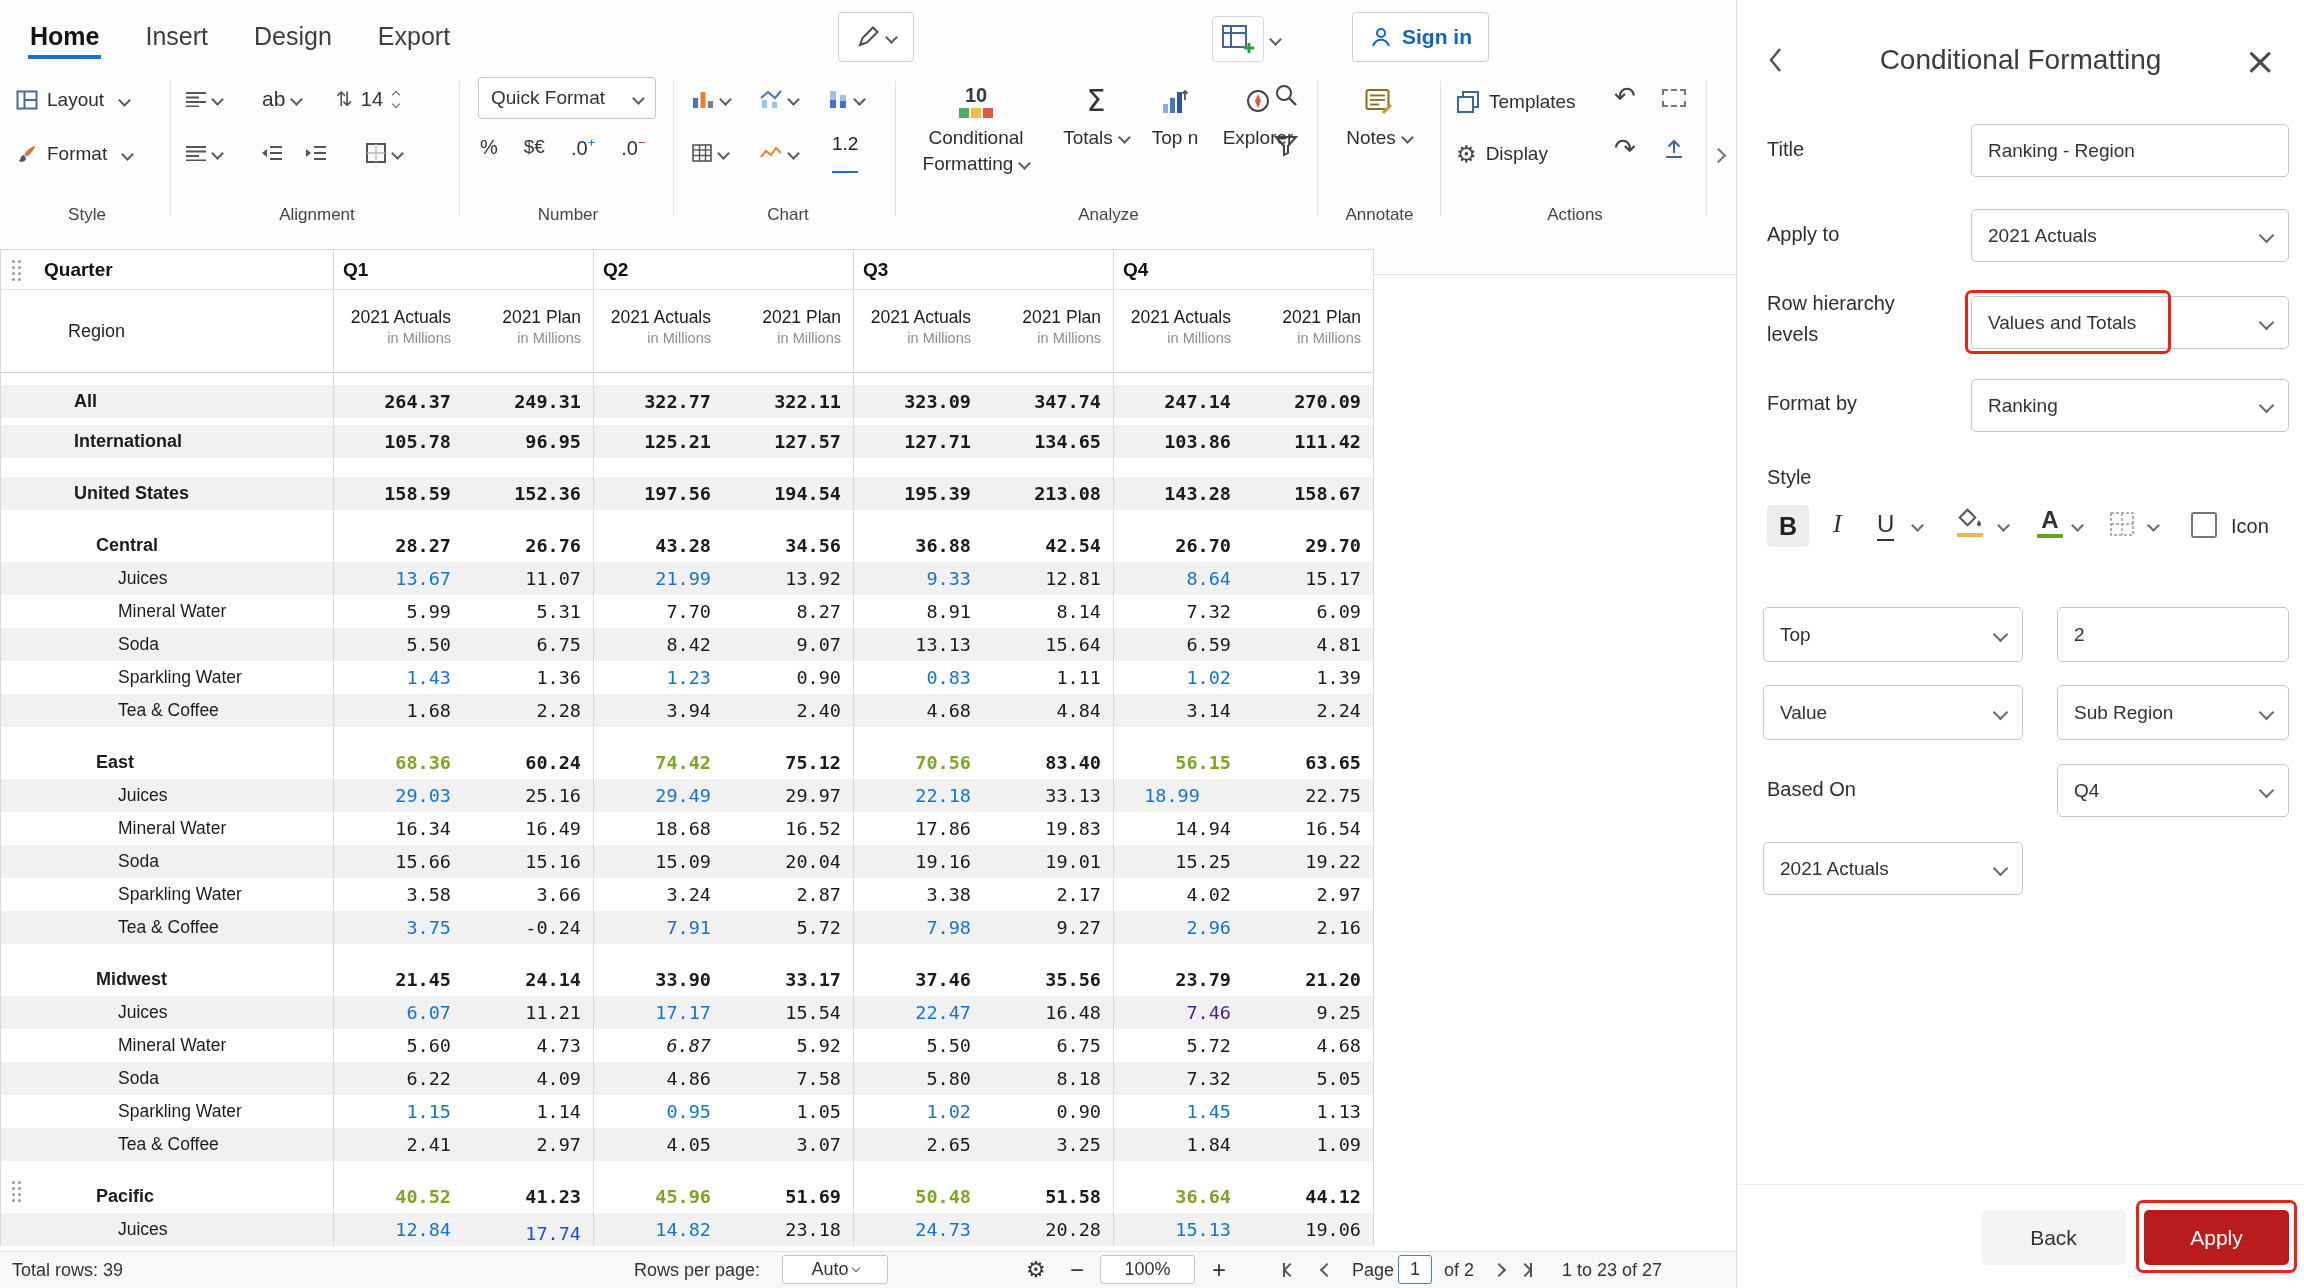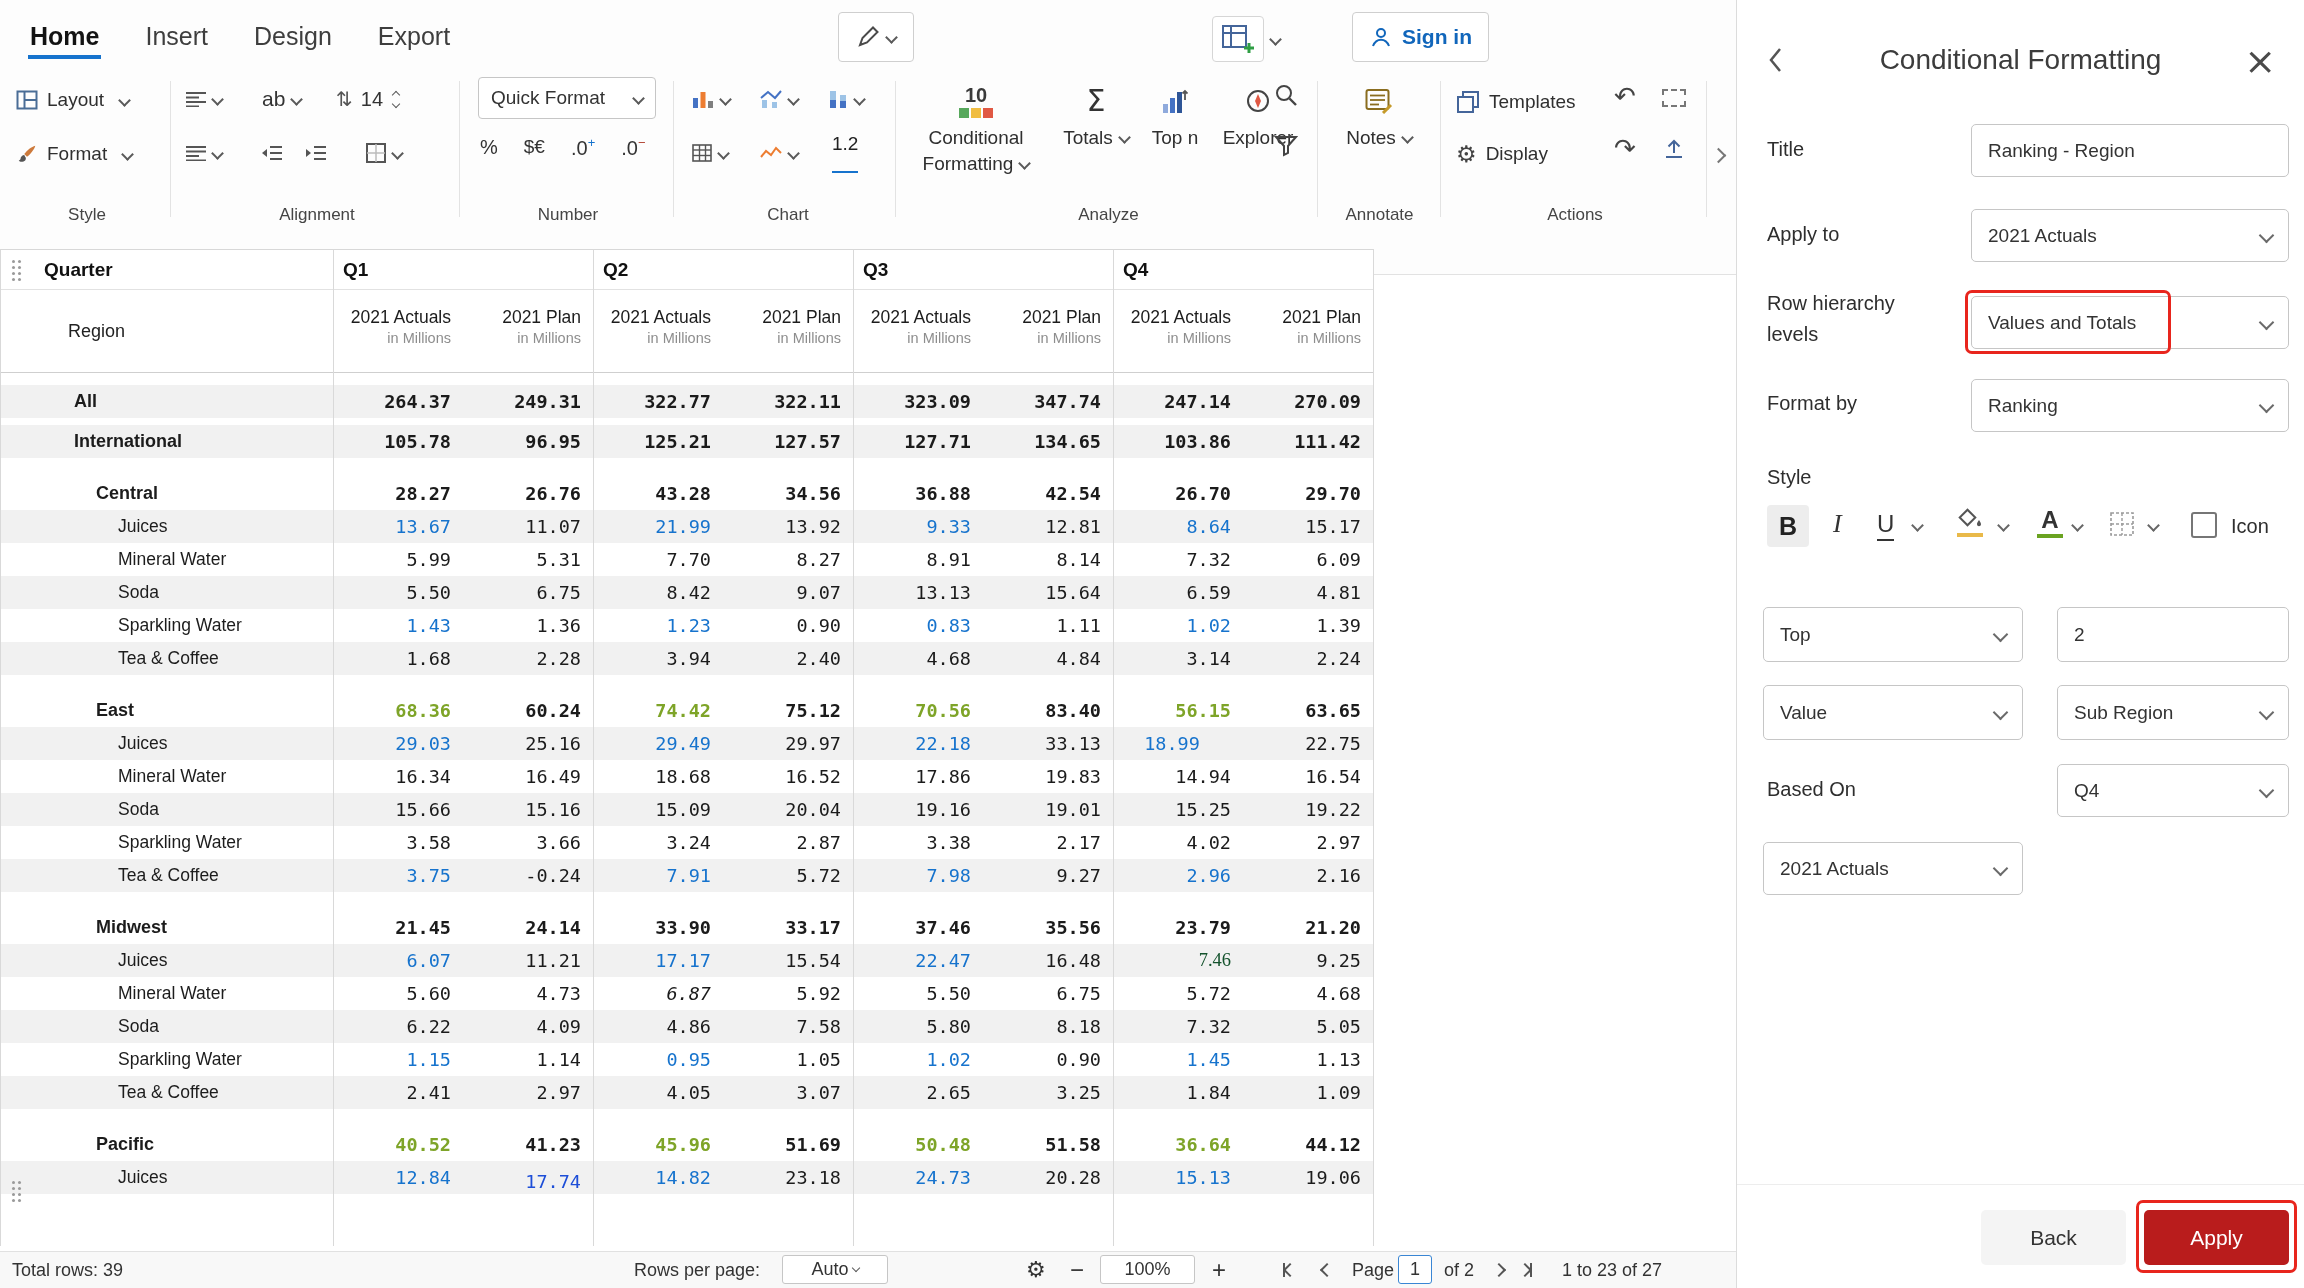--- a/index.html
+++ b/index.html
@@ -485,20 +485,31 @@
           <div class="t-label lv0">International</div>
           <div class="t-cell" style="color: rgb(27, 27, 27);">105.78</div>
           <div class="t-cell" style="color: rgb(27, 27, 27);">96.95</div>
           <div class="t-cell" style="color: rgb(27, 27, 27);">125.21</div>
           <div class="t-cell" style="color: rgb(27, 27, 27);">127.57</div>
           <div class="t-cell" style="color: rgb(27, 27, 27);">127.71</div>
           <div class="t-cell" style="color: rgb(27, 27, 27);">134.65</div>
           <div class="t-cell" style="color: rgb(27, 27, 27);">103.86</div>
           <div class="t-cell" style="color: rgb(27, 27, 27);">111.42</div>
         </div>
+        <div class="t-row gray bold gap-l">
+          <div class="t-label lv0">United States</div>
+          <div class="t-cell" style="color: rgb(27, 27, 27);">158.59</div>
+          <div class="t-cell" style="color: rgb(27, 27, 27);">152.36</div>
+          <div class="t-cell" style="color: rgb(27, 27, 27);">197.56</div>
+          <div class="t-cell" style="color: rgb(27, 27, 27);">194.54</div>
+          <div class="t-cell" style="color: rgb(27, 27, 27);">195.39</div>
+          <div class="t-cell" style="color: rgb(27, 27, 27);">213.08</div>
+          <div class="t-cell" style="color: rgb(27, 27, 27);">143.28</div>
+          <div class="t-cell" style="color: rgb(27, 27, 27);">158.67</div>
+        </div>
         <div class="t-row bold gap-l">
           <div class="t-label lv1">Central</div>
           <div class="t-cell" style="color: rgb(27, 27, 27);">28.27</div>
           <div class="t-cell" style="color: rgb(27, 27, 27);">26.76</div>
           <div class="t-cell" style="color: rgb(27, 27, 27);">43.28</div>
           <div class="t-cell" style="color: rgb(27, 27, 27);">34.56</div>
           <div class="t-cell" style="color: rgb(27, 27, 27);">36.88</div>
           <div class="t-cell" style="color: rgb(27, 27, 27);">42.54</div>
           <div class="t-cell" style="color: rgb(27, 27, 27);">26.70</div>
           <div class="t-cell" style="color: rgb(27, 27, 27);">29.70</div>
@@ -636,21 +647,21 @@
           <div class="t-cell" style="color: rgb(27, 27, 27);">21.20</div>
         </div>
         <div class="t-row gray">
           <div class="t-label lv2">Juices</div>
           <div class="t-cell" style="color: rgb(22, 115, 205);">6.07</div>
           <div class="t-cell" style="color: rgb(27, 27, 27);">11.21</div>
           <div class="t-cell" style="color: rgb(22, 115, 205);">17.17</div>
           <div class="t-cell" style="color: rgb(27, 27, 27);">15.54</div>
           <div class="t-cell" style="color: rgb(22, 115, 205);">22.47</div>
           <div class="t-cell" style="color: rgb(27, 27, 27);">16.48</div>
-          <div class="t-cell" style="color: #14532d; font-family: Liberation Serif, serif;">7.46</div>
+          <div class="t-cell" style="color: #4c1d95;">7.46</div>
           <div class="t-cell" style="color: rgb(27, 27, 27);">9.25</div>
         </div>
         <div class="t-row">
           <div class="t-label lv2">Mineral Water</div>
           <div class="t-cell" style="color: rgb(27, 27, 27);">5.60</div>
           <div class="t-cell" style="color: rgb(27, 27, 27);">4.73</div>
           <div class="t-cell" style="color: rgb(27, 27, 27); font-style: italic;">6.87</div>
           <div class="t-cell" style="color: rgb(27, 27, 27);">5.92</div>
           <div class="t-cell" style="color: rgb(27, 27, 27);">5.50</div>
           <div class="t-cell" style="color: rgb(27, 27, 27);">6.75</div>

